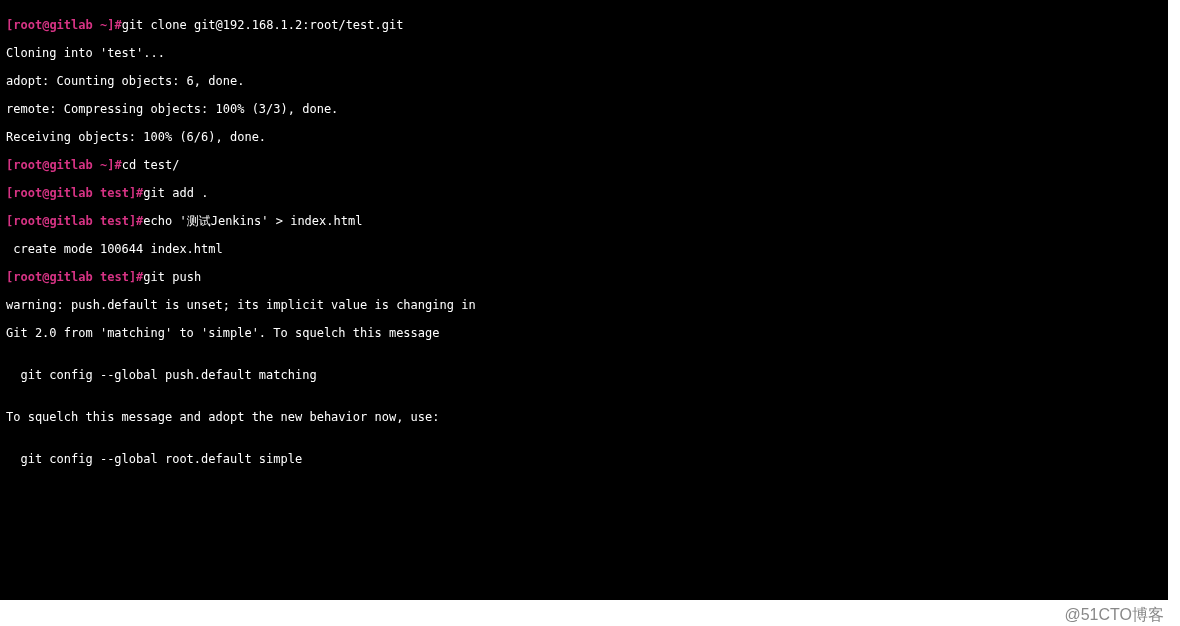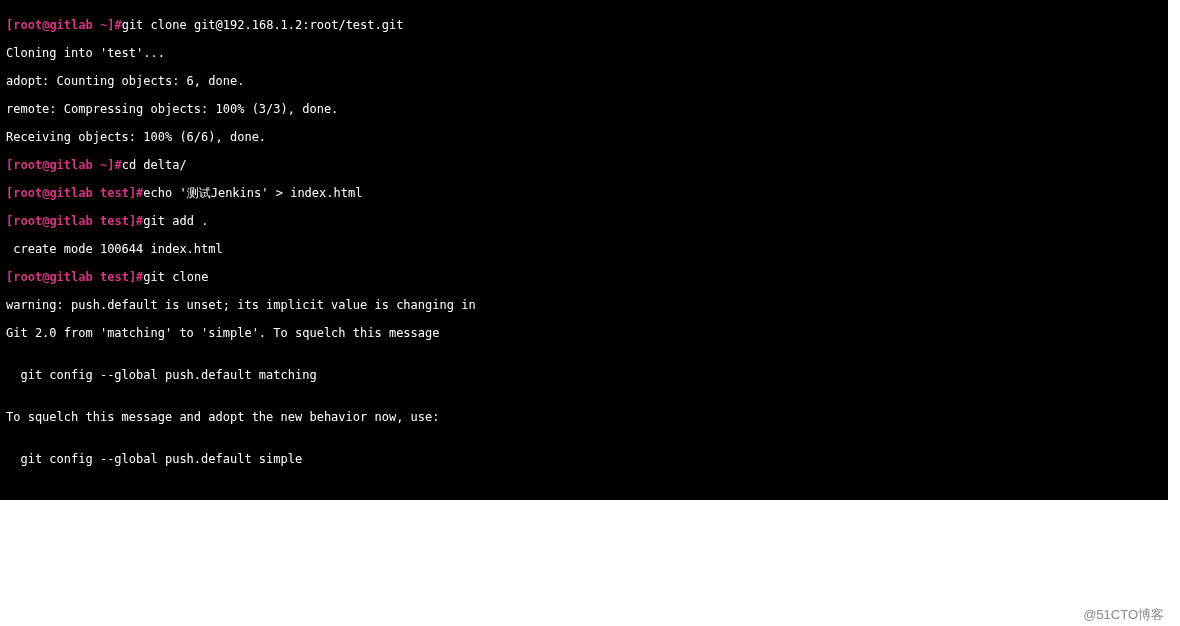--- a/index.html
+++ b/index.html
@@ -12,58 +12,58 @@
     font-size: 12px;
     line-height: 14px;
     overflow: hidden;
     position: relative;
   }
   .terminal {
     background: #000;
     color: #fff;
     padding: 4px 6px;
     width: 1168px;
-    height: 500px;
+    height: 600px;
     box-sizing: border-box;
     white-space: pre;
   }
   .mag { color: #d63384; font-weight: bold; }
   .cmd { color: #ffffff; }
   .watermark {
     position: absolute;
     right: 16px;
     bottom: 4px;
     color: #888;
     font-family: -apple-system, Arial, sans-serif;
-    font-size: 13px;
+    font-size: 16px;
   }
   .line { display: block; }
 </style>
 </head>
 <body>
 
 <div class="terminal">
 <span class="line"><span class="mag"><span>[</span><span>root</span><span>@</span><span>gitlab</span> <span>~</span><span>]</span><span>#</span></span><span class="cmd">git clone git@192.168.1.2:root/test.git</span></span>
 <span class="line">Cloning into 'test'...</span>
 <span class="line">adopt: Counting objects: 6, done.</span>
 <span class="line">remote: Compressing objects: 100% (3/3), done.</span>
 <span class="line">Receiving objects: 100% (6/6), done.</span>
-<span class="line"><span class="mag"><span>[</span><span>root</span><span>@</span><span>gitlab</span> <span>~</span><span>]</span><span>#</span></span><span class="cmd">cd delta/</span></span>
+<span class="line"><span class="mag"><span>[</span><span>root</span><span>@</span><span>gitlab</span> <span>~</span><span>]</span><span>#</span></span><span class="cmd">cd test/</span></span>
+<span class="line"><span class="mag"><span>[</span><span>root</span><span>@</span><span>gitlab</span> <span>test</span><span>]</span><span>#</span></span><span class="cmd">git add .</span></span>
 <span class="line"><span class="mag"><span>[</span><span>root</span><span>@</span><span>gitlab</span> <span>test</span><span>]</span><span>#</span></span><span class="cmd">echo '测试Jenkins' &gt; index.html</span></span>
-<span class="line"><span class="mag"><span>[</span><span>root</span><span>@</span><span>gitlab</span> <span>test</span><span>]</span><span>#</span></span><span class="cmd">git add .</span></span>
 <span class="line"> create mode 100644 index.html</span>
-<span class="line"><span class="mag"><span>[</span><span>root</span><span>@</span><span>gitlab</span> <span>test</span><span>]</span><span>#</span></span><span class="cmd">git clone</span></span>
+<span class="line"><span class="mag"><span>[</span><span>root</span><span>@</span><span>gitlab</span> <span>test</span><span>]</span><span>#</span></span><span class="cmd">git push</span></span>
 <span class="line">warning: push.default is unset; its implicit value is changing in</span>
 <span class="line">Git 2.0 from 'matching' to 'simple'. To squelch this message</span>
 <span class="line"></span>
 <span class="line">  git config --global push.default matching</span>
 <span class="line"></span>
 <span class="line">To squelch this message and adopt the new behavior now, use:</span>
 <span class="line"></span>
-<span class="line">  git config --global push.default simple</span>
+<span class="line">  git config --global root.default simple</span>
 <span class="line"></span>
 
 
 
 <span class="line"></span>
 
 
 
 
 

